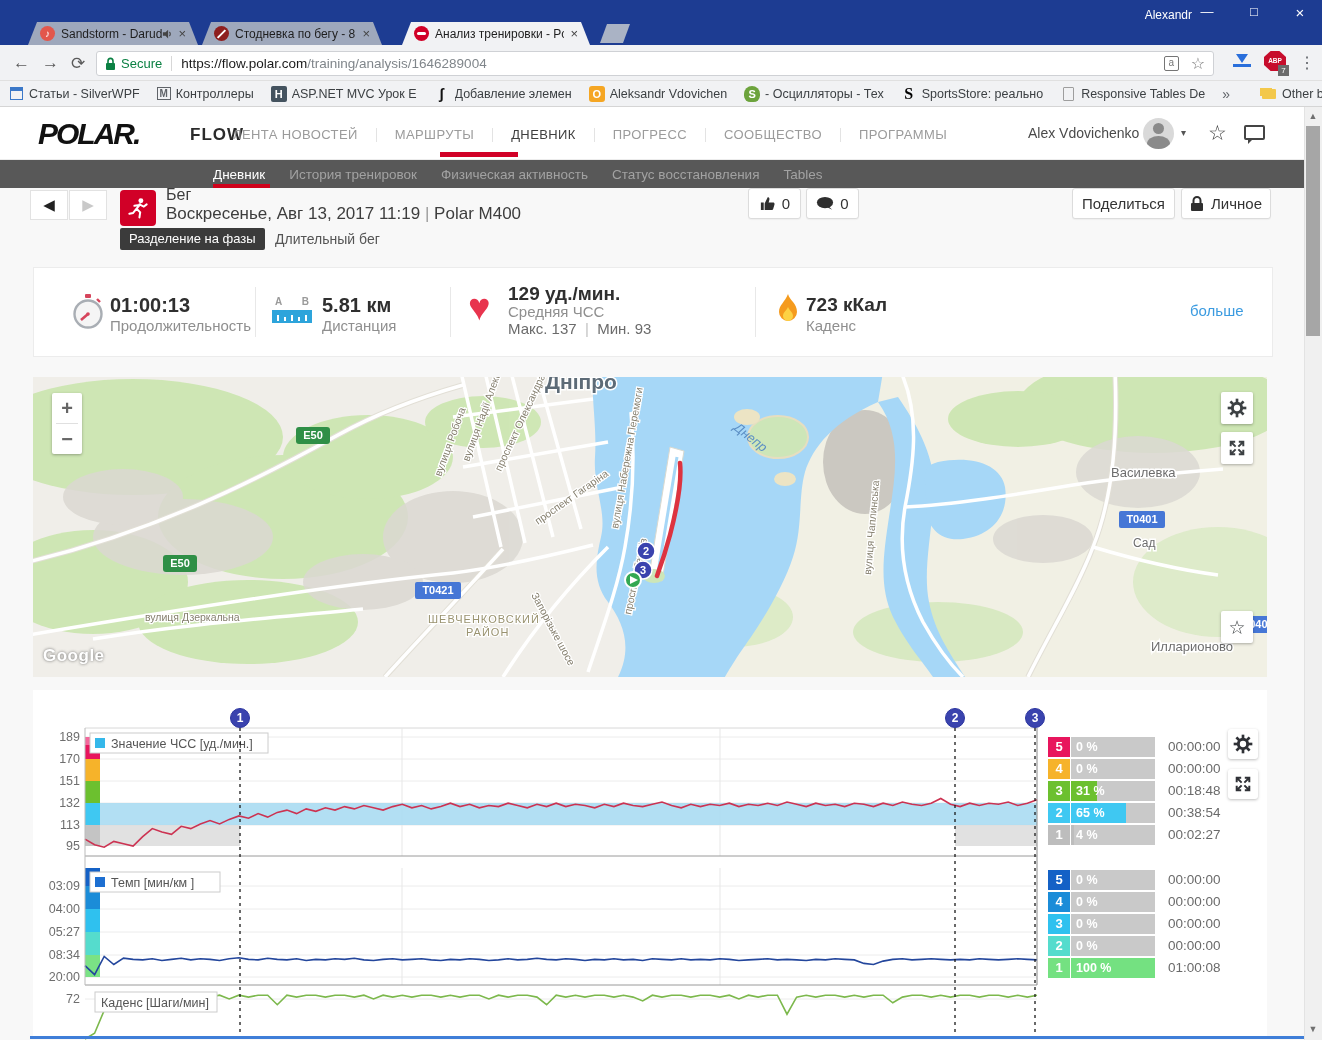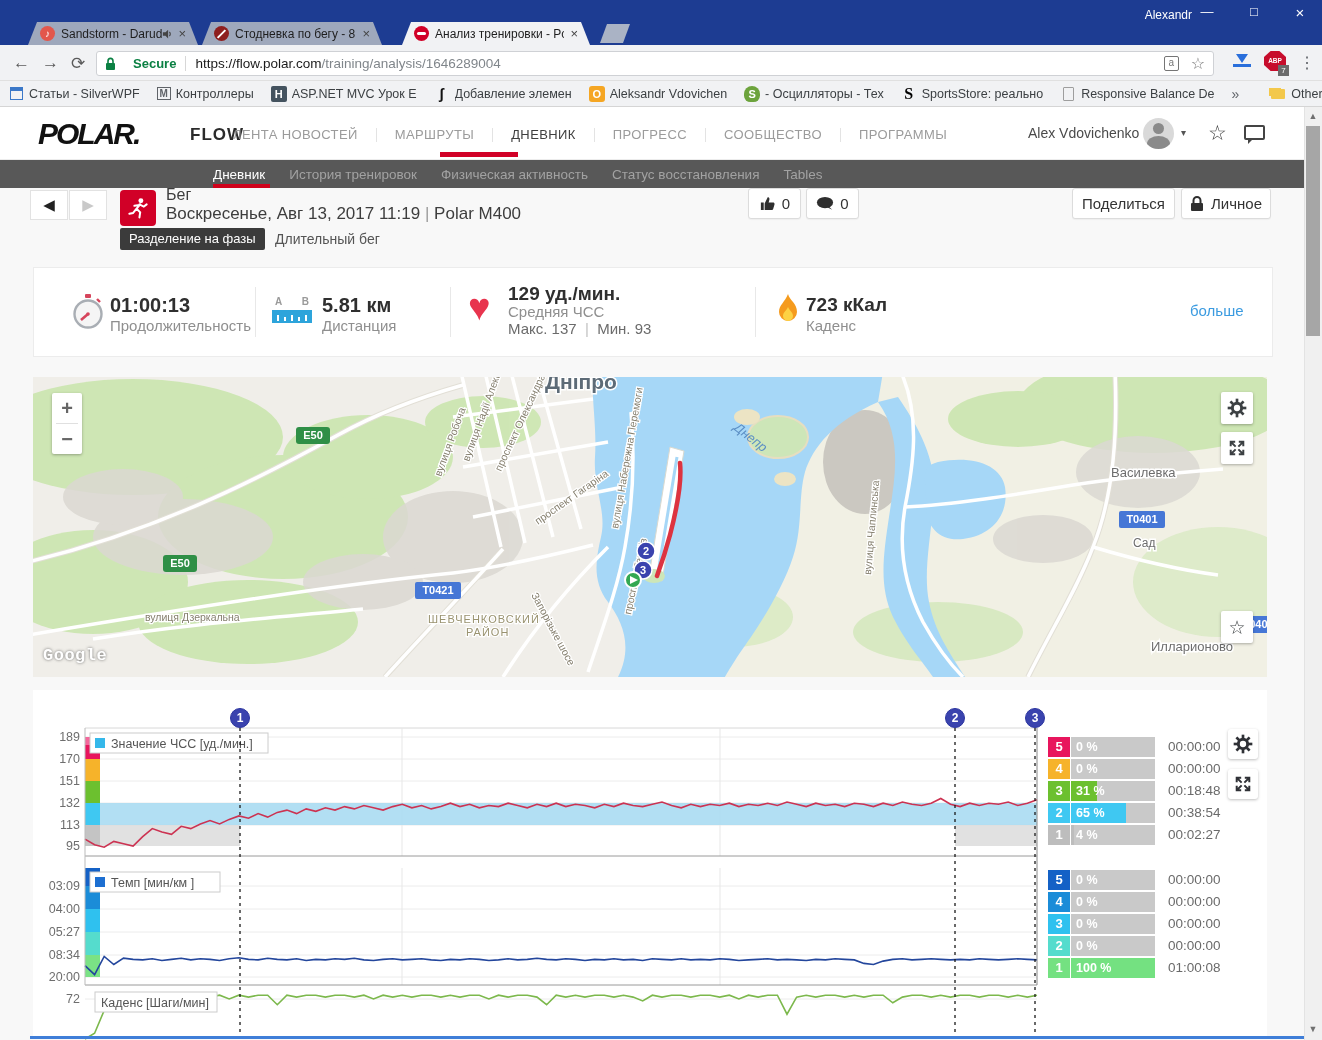--- a/index.html
+++ b/index.html
@@ -15,21 +15,21 @@
   .tab { top:22px; height:23px; background:#9ea8bc; clip-path:polygon(0 100%, 9px 0, calc(100% - 9px) 0, 100% 100%); display:flex; align-items:center; padding:0 12px; font-size:12px; color:#1e1e1e; }
   .tab.active { background:#f1f2f4; }
   .tab .fav { width:15px; height:15px; border-radius:50%; margin-right:6px; flex:0 0 auto; display:flex; align-items:center; justify-content:center; }
   .tab .ttl { white-space:nowrap; overflow:hidden; flex:1 1 auto; }
   .tab .x { margin-left:6px; color:#444; font-size:13px; }
   .newtab { top:24px; height:19px; width:30px; background:#aab3c5; clip-path:polygon(0 100%, 7px 0, 100% 0, calc(100% - 7px) 100%); }
 
   .toolbar { left:0; top:45px; width:1322px; height:36px; background:#f1f2f4; border-bottom:1px solid #e0e0e0; }
   .navicon { top:53px; font-size:17px; color:#5a5a5a; }
   .omnibox { left:96px; top:51px; width:1118px; height:25px; background:#fff; border:1px solid #cfd1d5; border-radius:3px; display:flex; align-items:center; padding:0 8px; }
-  .secure { color:#0b8043; font-size:13px; font-weight:700; margin-left:17px; }
+  .secure { color:#0b8043; font-size:13px; font-weight:400; margin-left:5px; }
   .obx-div { width:1px; height:15px; background:#d7d7d7; margin:0 9px; }
   .url-host { color:#1b1b1b; font-size:13.5px; }
   .url-path { color:#80868b; font-size:13.5px; }
 
   .bookmarks { left:0; top:81px; width:1322px; height:26px; background:#f1f2f4; border-bottom:1px solid #d5d5d5; display:flex; align-items:center; padding-left:8px; }
   .bm { display:flex; align-items:center; margin-right:17px; font-size:12.5px; color:#3c4043; white-space:nowrap; }
   .bm .lbl { overflow:hidden; text-overflow:clip; }
   .bmicon { width:16px; height:16px; margin-right:5px; flex:0 0 auto; display:flex; align-items:center; justify-content:center; font-size:11px; }
 
   
@@ -65,21 +65,21 @@
   .sval { font-size:20px; font-weight:bold; color:#2f2f2f; }
   .slab { font-size:15px; color:#8f8f8f; }
   .benefit { left:967px; top:267px; width:170px; height:90px; background:#fff; border:1px solid #d5d5d5; display:flex; align-items:center; justify-content:center; text-align:center; font-size:13.5px; color:#3f3f3f; padding:4px 10px; line-height:1.45; }
   .more { left:1190px; top:302px; font-size:15px; color:#3b9be0; }
 
   
   .map { left:33px; top:377px; width:1234px; height:300px; background:#f0eee9; overflow:hidden; }
   .mapbtn { background:#fff; border-radius:2px; box-shadow:0 1px 3px rgba(0,0,0,.3); display:flex; align-items:center; justify-content:center; }
   .zoombox { left:52px; top:393px; width:30px; height:61px; background:#fff; border-radius:2px; box-shadow:0 1px 3px rgba(0,0,0,.3); }
   .zchar { width:30px; height:30px; text-align:center; font-size:20px; font-weight:bold; color:#666; line-height:30px; }
-  .glogo { left:43px; top:646px; color:#fff; font-size:17px; font-weight:600; letter-spacing:.5px; text-shadow:0 0 3px rgba(68,68,68,.8);font-family:Liberation Mono, monospace; }
+  .glogo { left:43px; top:646px; color:#fff; font-size:17px; font-weight:600; letter-spacing:.5px; text-shadow:0 0 3px rgba(68,68,68,.8); }
   .attrib { right:55px; top:657px; height:20px; background:rgba(245,245,245,.85); display:flex; align-items:center; font-size:11px; color:#444; padding:0 6px; }
   .scalebar { width:95px; height:8px; border-left:2px solid #333; border-right:2px solid #333; border-bottom:2px solid #333; margin:0 8px 0 5px; margin-top:-6px; }
 
   
   .chartpanel { left:33px; top:690px; width:1234px; height:346px; background:#fff; }
   .zrow { position:absolute; height:20px; display:flex; }
   .zbadge { width:22px; height:20px; color:#fff; font-size:13px; font-weight:bold; text-align:center; line-height:20px; }
   .ztrack { position:relative; width:84px; height:20px; background:#c9c9c9; margin-left:1px; }
   .zfill { position:absolute; left:0; top:0; height:20px; }
   .zpct { position:absolute; left:5px; top:0; color:#fff; font-size:12.5px; font-weight:bold; line-height:20px; }
@@ -184,21 +184,21 @@
         <span class="lbl">- Осцилляторы - Тех</span>
       </span>
     <span class="bm">
         <span class="bmicon" style="color:#000;font-size:16px;font-weight:bold;font-family:'Liberation Serif',serif">S</span>
         <span class="lbl">SportsStore: реально</span>
       </span>
     <span class="bm">
         <span class="bmicon">
           <span style="width:11px;height:14px;border:1.3px solid #9e9e9e;border-radius:1px"></span>
         </span>
-        <span class="lbl">Responsive Balance De</span>
+        <span class="lbl">Responsive Tables De</span>
       </span>
     <span class="bm" style="color:#5f6368;font-size:14px">»</span>
     <span style="width:1px;height:16px;background:#d0d0d0;margin-right:14px"></span>
     <span class="bm">
         <span class="bmicon">
           <span style="width:14px;height:10px;background:#f3c84b;border-radius:1px;box-shadow:-3px -2px 0 -1px #f3c84b"></span>
         </span>
         <span class="lbl">Other bookmarks</span>
       </span>
   </div>

